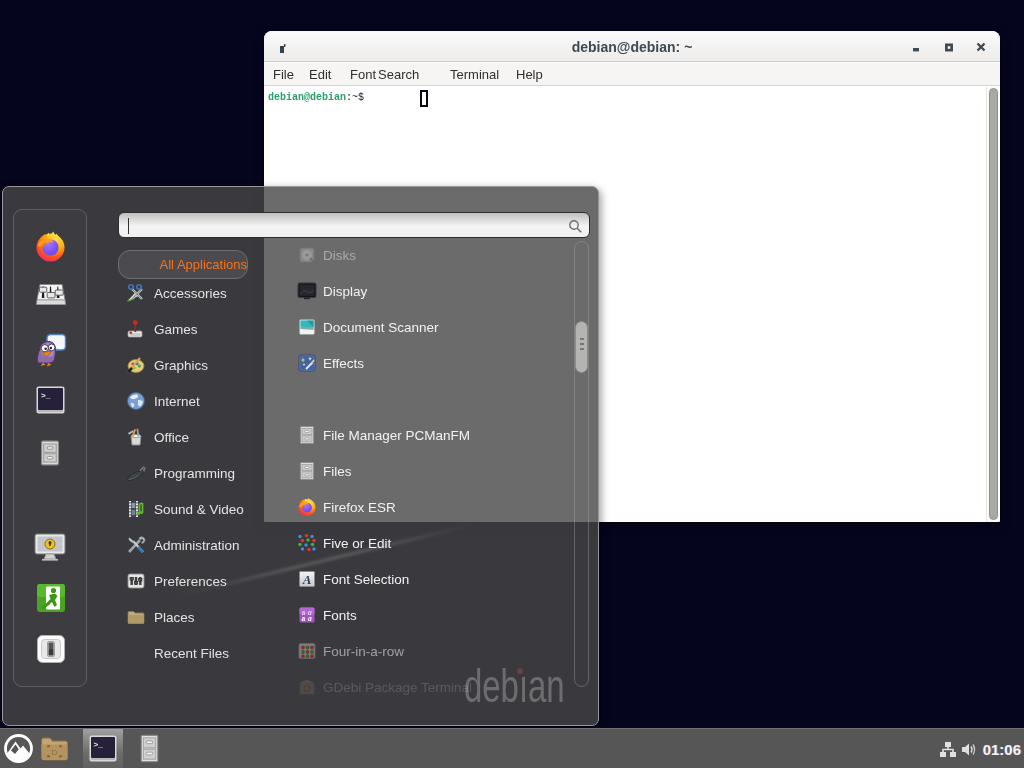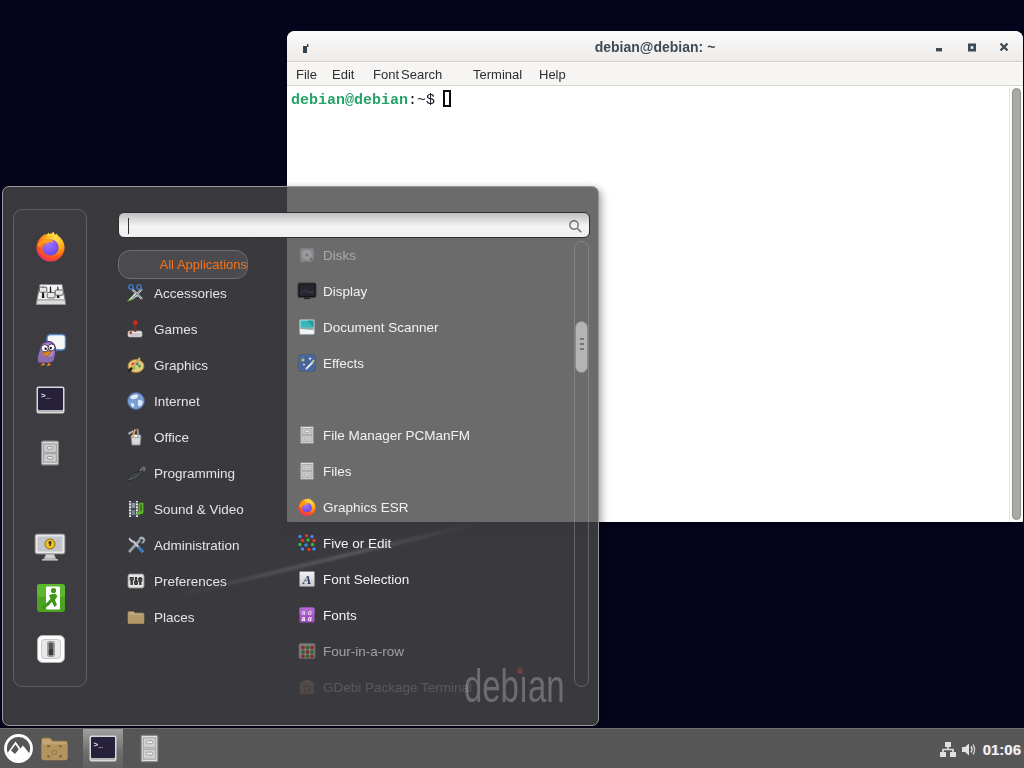--- a/index.html
+++ b/index.html
@@ -3,34 +3,34 @@
 <meta charset="utf-8">
 <style>
   * { margin:0; padding:0; box-sizing:border-box; }
   html,body { width:1024px; height:768px; overflow:hidden; }
   body { background:#05051e; font-family:"Liberation Sans", sans-serif; position:relative; }
   .abs { position:absolute; }
 
   
   #term { position:absolute; left:264px; top:31px; width:736px; height:491px;
           border-radius:8px 8px 0 0; background:#ffffff;
-          box-shadow:0 3px 10px rgba(0,0,0,0.55); border-bottom:1px solid #b4b2ae;margin-left:23px; }
+          box-shadow:0 3px 10px rgba(0,0,0,0.55); border-bottom:1px solid #b4b2ae; }
   #titlebar { position:absolute; left:0; top:0; width:100%; height:31px;
           background:linear-gradient(#fbfafa,#edecea);
           border-bottom:1px solid #cfcac5; border-radius:8px 8px 0 0; }
   #title { position:absolute; width:100%; text-align:center; top:8px;
           font-size:14px; font-weight:bold; color:#3e4a54; }
   #menubar { position:absolute; left:0; top:32px; width:100%; height:23px;
           background:#f6f5f4; border-bottom:1px solid #d8d4d0;
           font-size:13px; color:#2f2f2f; }
   #menubar span { position:absolute; top:4px; }
   #termbody { position:absolute; left:1px; top:56px; width:734px; height:435px;
           background:#ffffff; }
   #prompt { position:absolute; left:3px; top:5px; font-family:"Liberation Mono",monospace;
-          font-size:15px; }
+          font-size:10px; }
   #prompt b { color:#26a269; font-weight:bold; }
   #prompt .dk { color:#171421; }
   #cursor { position:absolute; left:155px; top:3px; width:8px; height:17px;
           border:2px solid #0b0b14; }
   #tsbar { position:absolute; right:1px; top:56px; width:13px; height:435px; background:#fbfbfa; border-left:1px solid #e8e6e4;}
   #tsbthumb { position:absolute; left:2px; top:1px; width:9px; height:432px;
           background:#a9a9a6; border-radius:5px; border:1px solid #8f8f8c; }
   .wbtn { position:absolute; top:9px; width:14px; height:14px; }
 
   
@@ -320,20 +320,23 @@
         </svg></span>
       <span class="ct">Preferences</span>
     </div>
   <div class="cat" style="top:422px">
       <span class="ci"><svg width="20" height="20" viewBox="0 0 20 20">
           <path d="M2 5.5 Q2 4.5 3 4.5 L7.5 4.5 L9 6 L17 6 Q18 6 18 7 L18 15.5 Q18 16.5 17 16.5 L3 16.5 Q2 16.5 2 15.5 Z" fill="#c3a980" stroke="#8a7450" stroke-width="0.9"></path>
           <path d="M2 8 L18 8 L18 15.5 Q18 16.5 17 16.5 L3 16.5 Q2 16.5 2 15.5 Z" fill="#b49968"></path>
         </svg></span>
       <span class="ct">Places</span>
     </div>
+  <div class="cat" style="top:458px">
+      <span class="ct">Recent Files</span>
+    </div>
 
   <div class="app" style="top:58px; opacity:0.45">
       <span class="ai"><svg width="20" height="20" viewBox="0 0 20 20">
           <rect x="3" y="3" width="14" height="14" rx="2" fill="#aab0b6" stroke="#787e84" stroke-width="0.8"></rect>
           <circle cx="10" cy="10" r="5" fill="#d0d4d8"></circle>
           <circle cx="10" cy="10" r="1.6" fill="#888"></circle>
           <path d="M13 13 L16.5 16.5" stroke="#666" stroke-width="1.6"></path>
         </svg></span>
       <span class="at">Disks</span>
     </div>
@@ -402,21 +405,21 @@
               <stop offset="1" stop-color="#5948c8"></stop>
             </radialGradient>
 </defs>
 <circle cx="16.5" cy="17.5" r="9.2" fill="url(#fxo2)"></circle>
 <path fill-rule="evenodd" fill="url(#fxo1)" d="M16.5 3.4 A14.1 14.1 0 1 0 16.51 3.4 Z M16.5 9.4 A8.1 8.1 0 1 1 16.49 9.4 Z"></path>
 <path d="M13 6 L14.2 2.6 L16 5.4 L19.4 1.6 L21 5.2 L23 3.6 L23.8 6.6 Q19.5 4.6 13 6 Z" fill="#ffd94a"></path>
 <path d="M8.8 6.4 L10.6 4.2 L11.6 6.2 L13.4 5 L12.6 7.6 Q10.4 6.6 8.8 6.4 Z" fill="#ff9d1c"></path>
 <path d="M3.6 15.2 Q6 10.2 11 9.2 Q15.6 8.4 18.8 10.8 L19.9 12.6 Q15 11.4 12.4 13.4 Q8.4 13 6.1 17.2 Q4.5 16.4 3.6 15.2 Z" fill="#ff9d1c"></path>
 <path d="M6.1 17.2 Q8.4 13 12.4 13.4 Q10.2 14.6 9.6 16.8 Q7.6 17.4 6.1 17.2 Z" fill="#f47a0e"></path>
         </svg></span>
-      <span class="at">Graphics ESR</span>
+      <span class="at">Firefox ESR</span>
     </div>
   <div class="app" style="top:346px">
       <span class="ai"><svg width="20" height="20" viewBox="0 0 20 20">
           <g>
             <circle cx="3" cy="3.5" r="1.7" fill="#4488ee"></circle>
             <circle cx="9.5" cy="2.6" r="1.7" fill="#ee3322"></circle>
             <circle cx="15" cy="3.5" r="1.7" fill="#4488ee"></circle>
             <circle cx="5.5" cy="7.5" r="1.7" fill="#ee3322"></circle>
             <circle cx="11" cy="7" r="1.7" fill="#33bb33"></circle>
             <circle cx="17" cy="7.5" r="1.7" fill="#ee3322"></circle>

